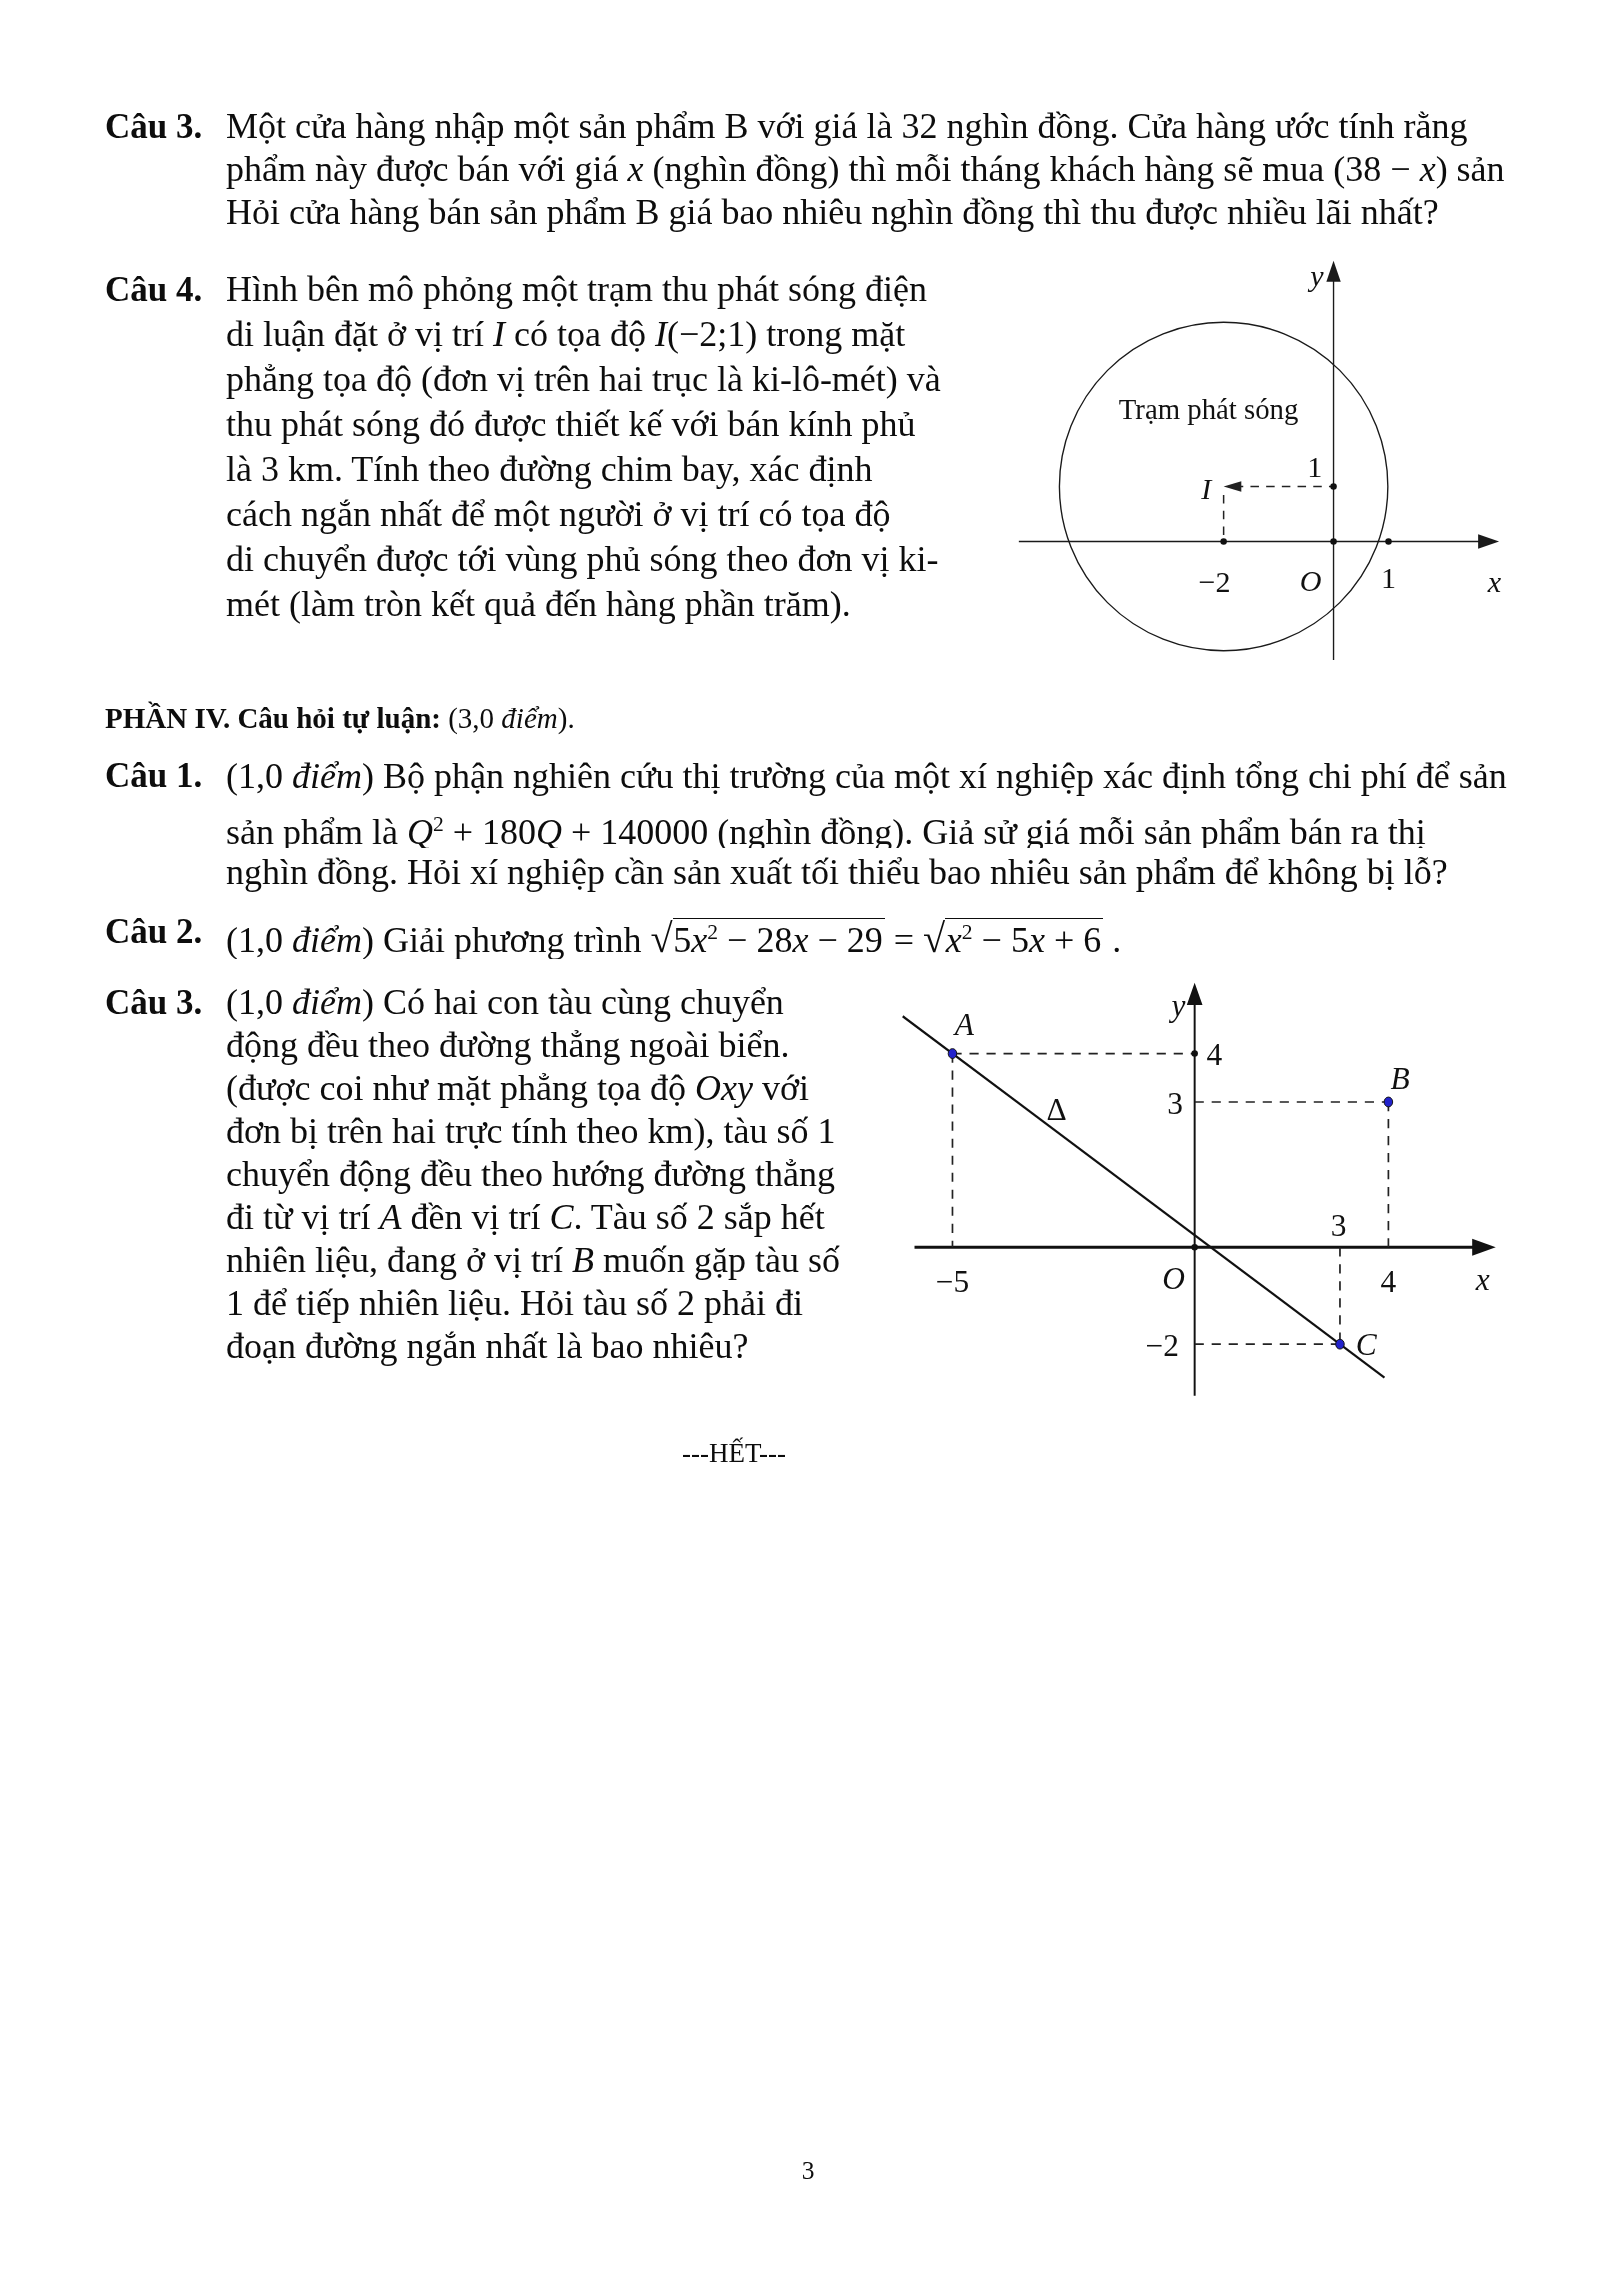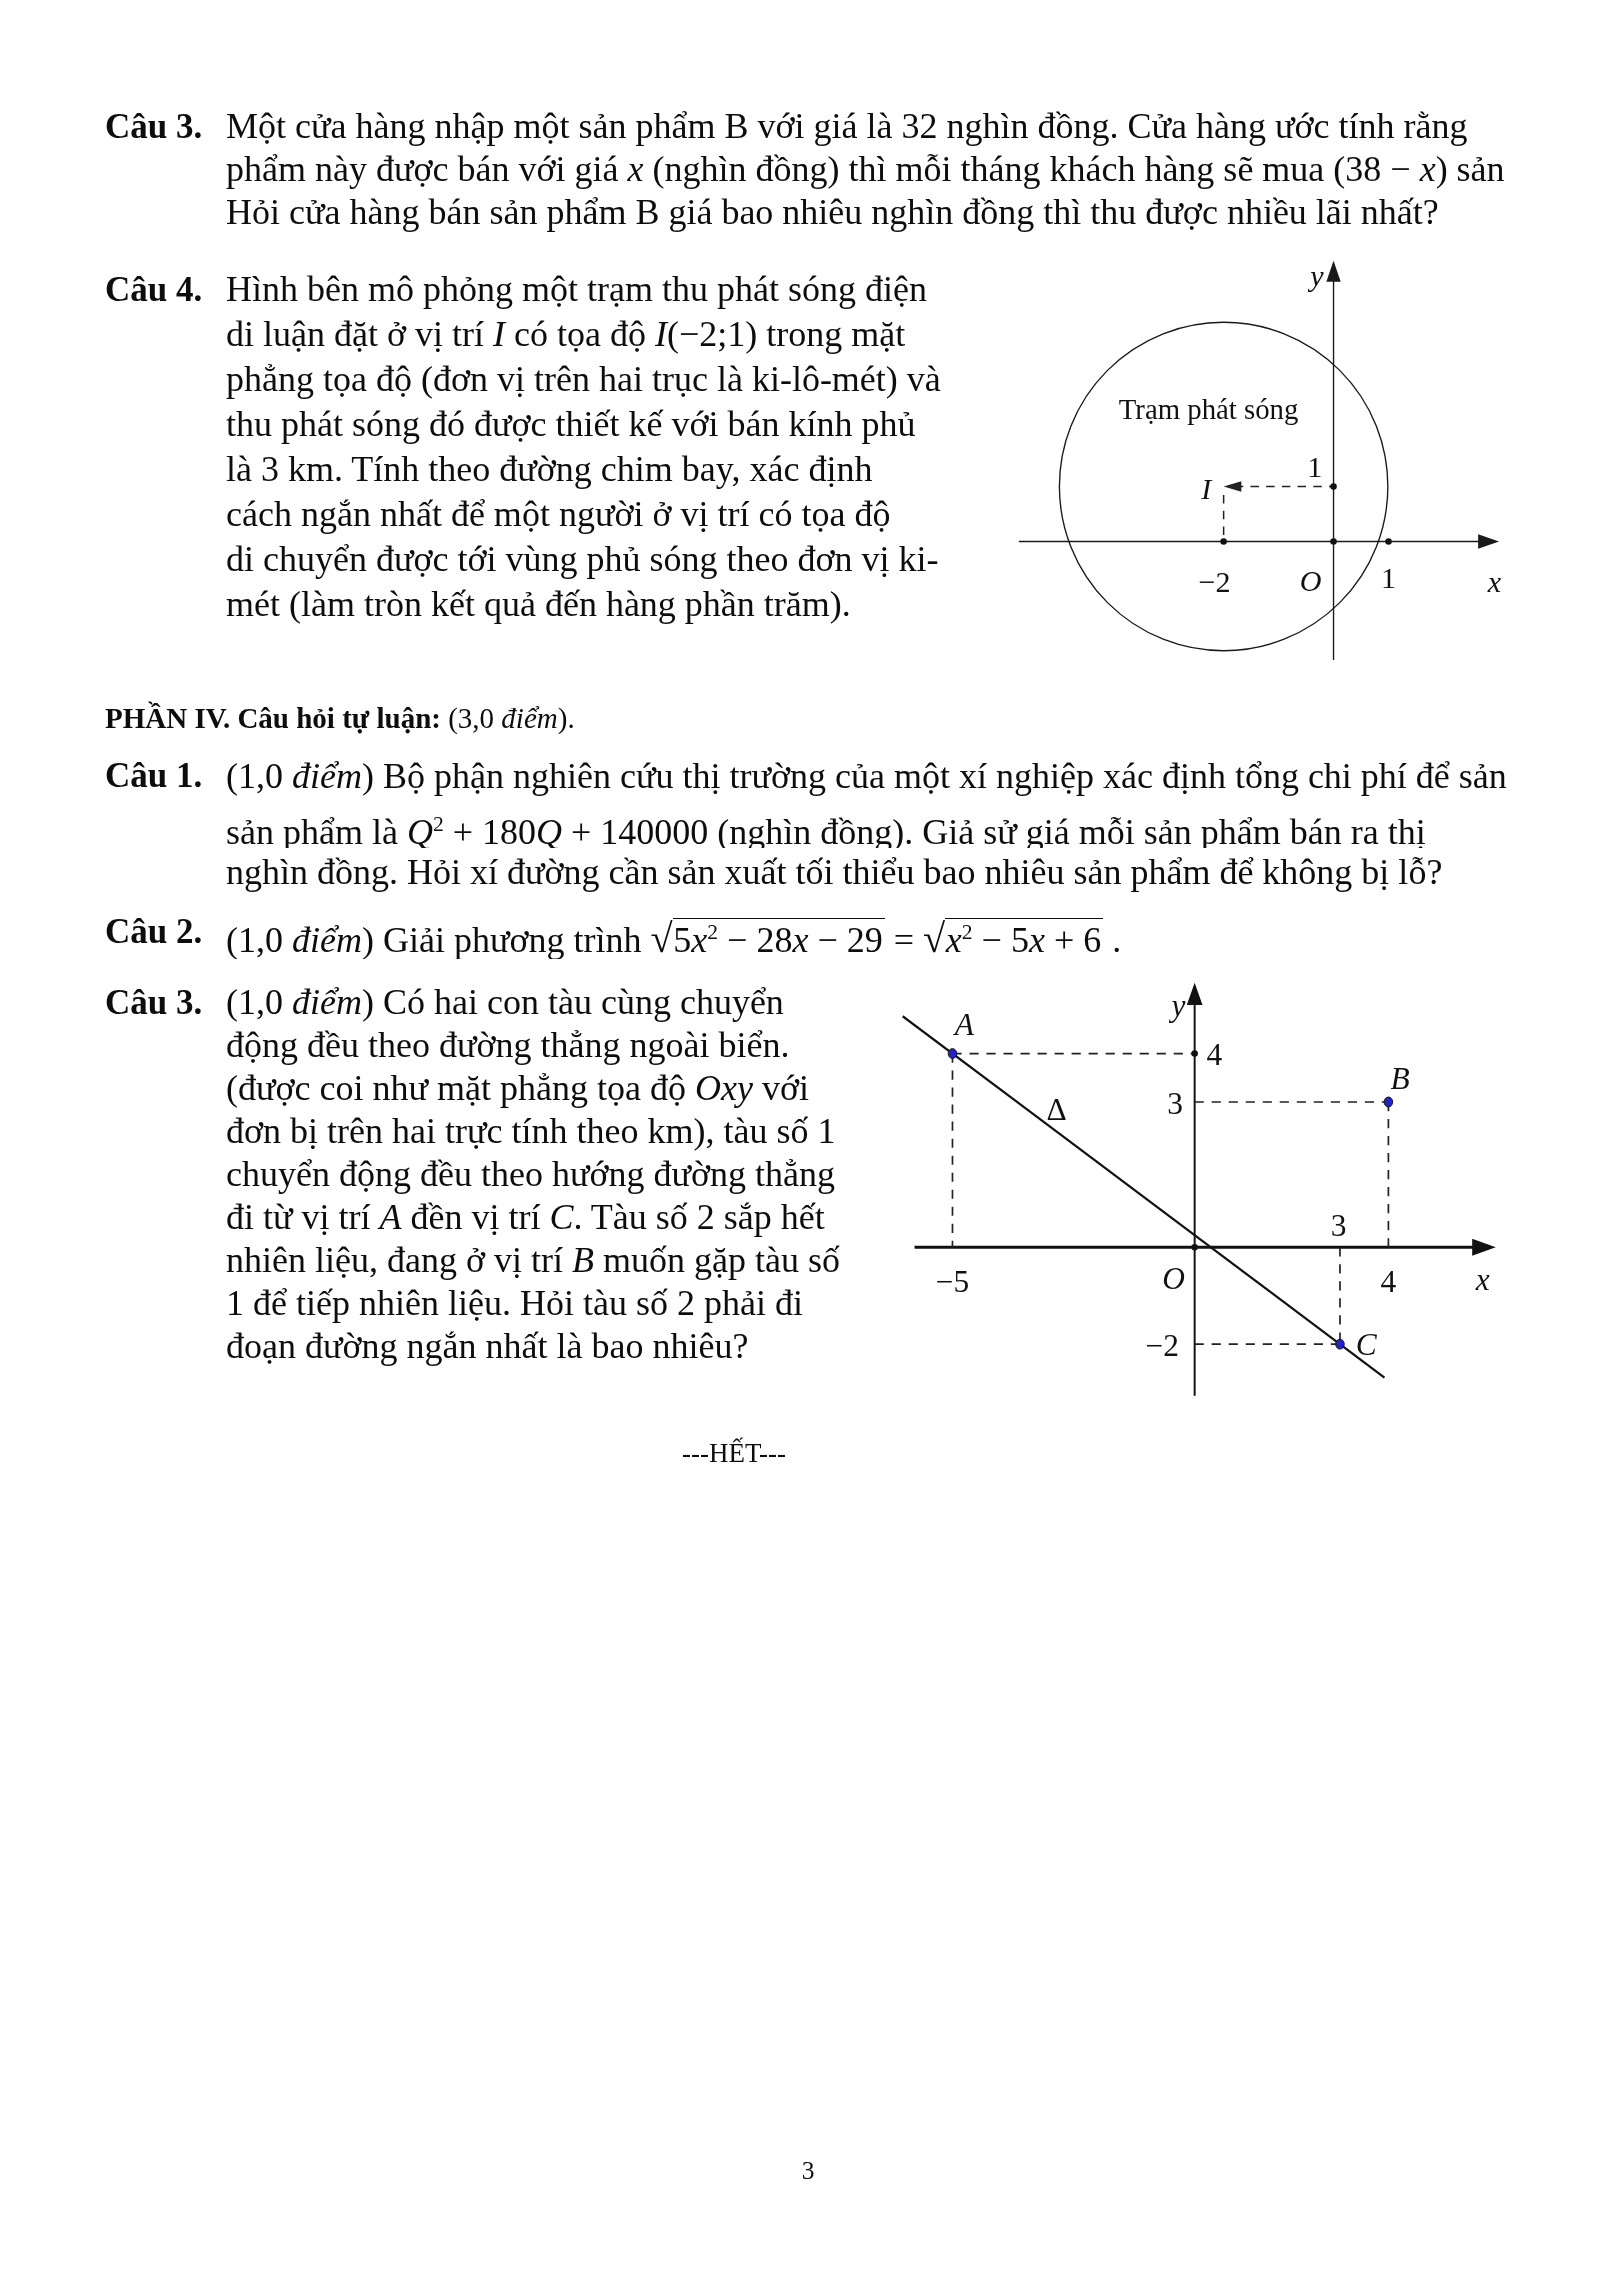--- a/index.html
+++ b/index.html
@@ -80,21 +80,21 @@
   <text x="2004" y="903" text-anchor="middle" class="it">O</text>
   <text x="2123" y="898" text-anchor="middle">1</text>
 </svg>
 
 <div class="heading" style="left:105px;top:699px;"><span class="b">PHẦN IV. Câu hỏi tự luận: </span><span>(3,0 </span><span class="i">điểm</span><span>).</span></div>
 
 <div class="lbl" style="left:105px;top:752px;line-height:48px;">Câu 1.</div>
 <div class="col c1" style="left:226px;top:752px;width:1299px;">
   <div class="line j"><span>(1,0 </span><span class="i">điểm</span><span>) Bộ phận nghiên cứu thị trường của một xí nghiệp xác định tổng chi phí để sản xuất </span><span class="i">Q</span></div>
   <div class="line j"><span>sản phẩm là </span><span class="i">Q</span><span class="sup">2</span><span> + 180</span><span class="i">Q</span><span> + 140000 (nghìn đồng). Giả sử giá mỗi sản phẩm bán ra thị trường là 1200</span></div>
-  <div class="line"><span>nghìn đồng. Hỏi xí đường cần sản xuất tối thiểu bao nhiêu sản phẩm để không bị lỗ?</span></div>
+  <div class="line"><span>nghìn đồng. Hỏi xí nghiệp cần sản xuất tối thiểu bao nhiêu sản phẩm để không bị lỗ?</span></div>
 </div>
 
 <div class="lbl" style="left:105px;top:905px;line-height:54px;">Câu 2.</div>
 <div class="col c2" style="left:226px;top:905px;width:1299px;">
   <div class="line"><span>(1,0 </span><span class="i">điểm</span><span>) Giải phương trình </span><span class="rad">√</span><span class="rdc"><span>5</span><span class="i">x</span><span class="sup">2</span><span> − 28</span><span class="i">x</span><span> − 29</span></span><span> = </span><span class="rad">√</span><span class="rdc"><span class="i">x</span><span class="sup">2</span><span> − 5</span><span class="i">x</span><span> + 6</span></span><span> .</span></div>
 </div>
 
 <div class="lbl" style="left:105px;top:981px;line-height:43px;">Câu 3.</div>
 <div class="col c3b" style="left:226px;top:981px;width:618px;">
   <div class="line j"><span>(1,0 </span><span class="i">điểm</span><span>) Có hai con tàu cùng chuyển</span></div>

